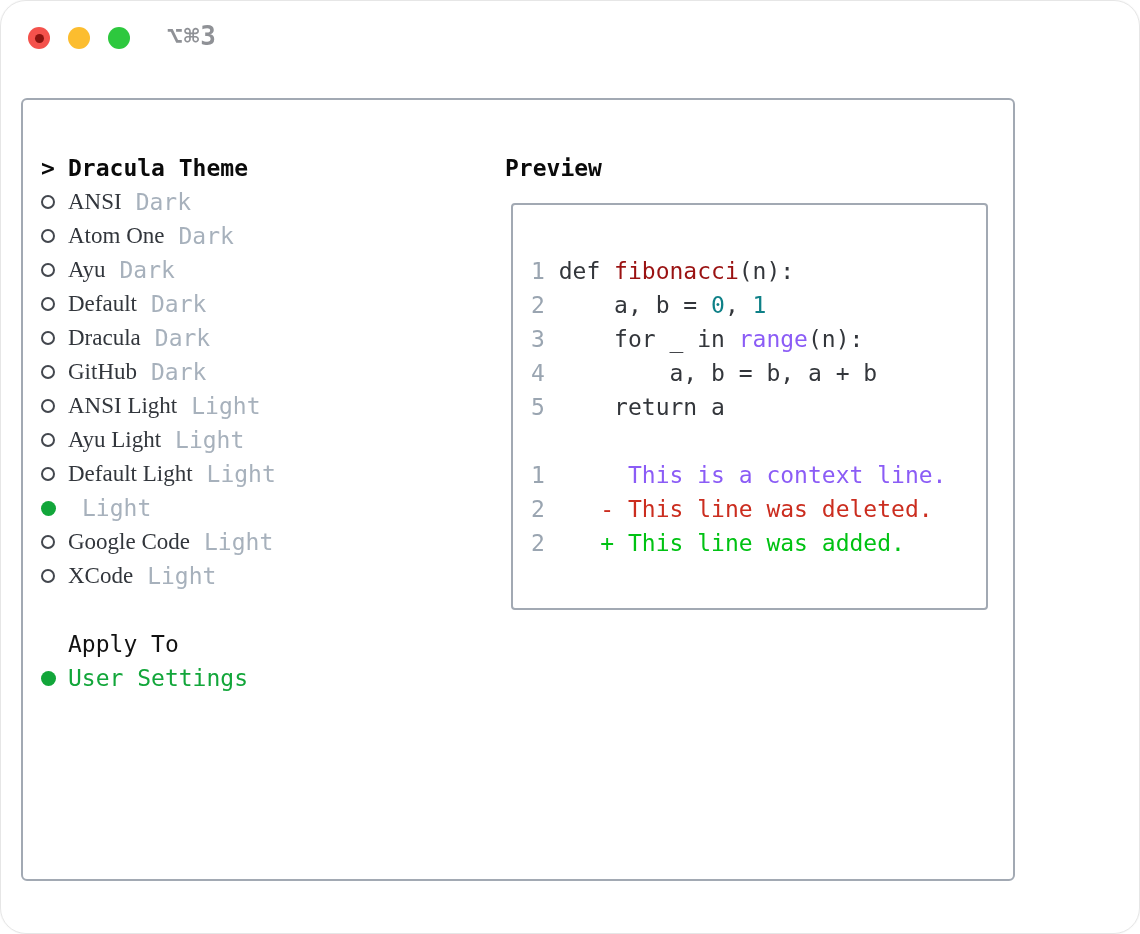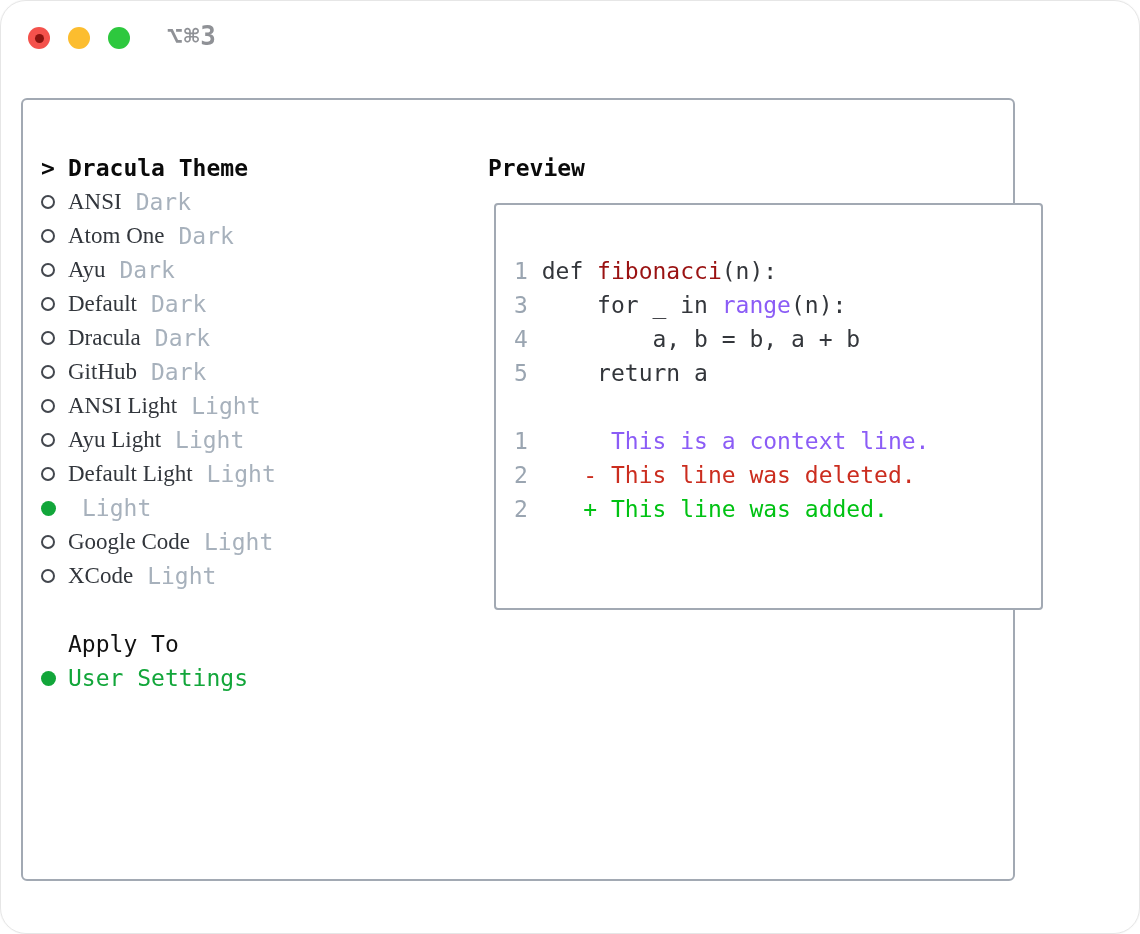--- a/index.html
+++ b/index.html
@@ -31,23 +31,23 @@
   .list-header{font-weight:bold;color:#0a0a0a;}
   .theme-name{color:#32363c;font-family:Liberation Serif, serif;}
   .theme-name.sel{color:#12a63a;}
   .variant{color:#a7b1bc;margin-left:14px;}
   .apply-header{color:#121212;}
   .opt-label{color:#32363c;}
   .opt-label.sel{color:#12a63a;}
   .spacer{height:34px;}
   .hint{color:#a9b3be;line-height:34px;width:432px;}
   
-  .right-col{position:absolute;left:465px;top:51px;}
+  .right-col{position:absolute;left:482px;top:51px;}
   .preview-header{font-size:23px;font-weight:bold;color:#0a0a0a;height:34px;line-height:34px;}
-  .preview-box{margin-top:18px;margin-left:6px;width:549px;height:407px;box-sizing:border-box;
+  .preview-box{margin-top:18px;margin-left:6px;width:477px;height:407px;box-sizing:border-box;
     border:2px solid #a2a9b3;border-radius:4px;background:#fff;padding:49px 0 0 18px;overflow:hidden;}
   .cl{height:34px;line-height:34px;font-size:23px;white-space:pre;}
   .ln{color:#9aa5b1;}
   .seg-code{color:#33363b;}
   .seg-title{color:#9a1212;}
   .seg-number{color:#0e8087;}
   .seg-builtin{color:#8b5cf6;}
   .seg-context{color:#8b5cf6;}
   .seg-deleted{color:#cb2d1f;}
   .seg-added{color:#00c213;}
@@ -177,20 +177,21 @@
         </div>
 
       <div class="spacer"></div>
 
     </div>
 
     <div class="right-col">
       <div class="preview-header">Preview</div>
       <div class="preview-box" id="code-block">
           <div class="cl"><span class="ln">1</span> <span class="seg-code">def </span><span class="seg-title">fibonacci</span><span class="seg-code">(n):</span></div>
+          <div class="cl"><span class="ln">2</span> <span class="seg-code">    a, b = </span><span class="seg-number">0</span><span class="seg-code">, </span><span class="seg-number">1</span></div>
           <div class="cl"><span class="ln">3</span> <span class="seg-code">    for _ in </span><span class="seg-builtin">range</span><span class="seg-code">(n):</span></div>
           <div class="cl"><span class="ln">4</span> <span class="seg-code">        a, b = b, a + b</span></div>
           <div class="cl"><span class="ln">5</span> <span class="seg-code">    return a</span></div>
           <div class="cl"><span class="ln"></span></div>
           <div class="cl"><span class="ln">1</span> <span class="seg-context">     This is a context line.</span></div>
           <div class="cl"><span class="ln">2</span> <span class="seg-deleted">   - This line was deleted.</span></div>
           <div class="cl"><span class="ln">2</span> <span class="seg-added">   + This line was added.</span></div>
         </div>
     </div>
 

